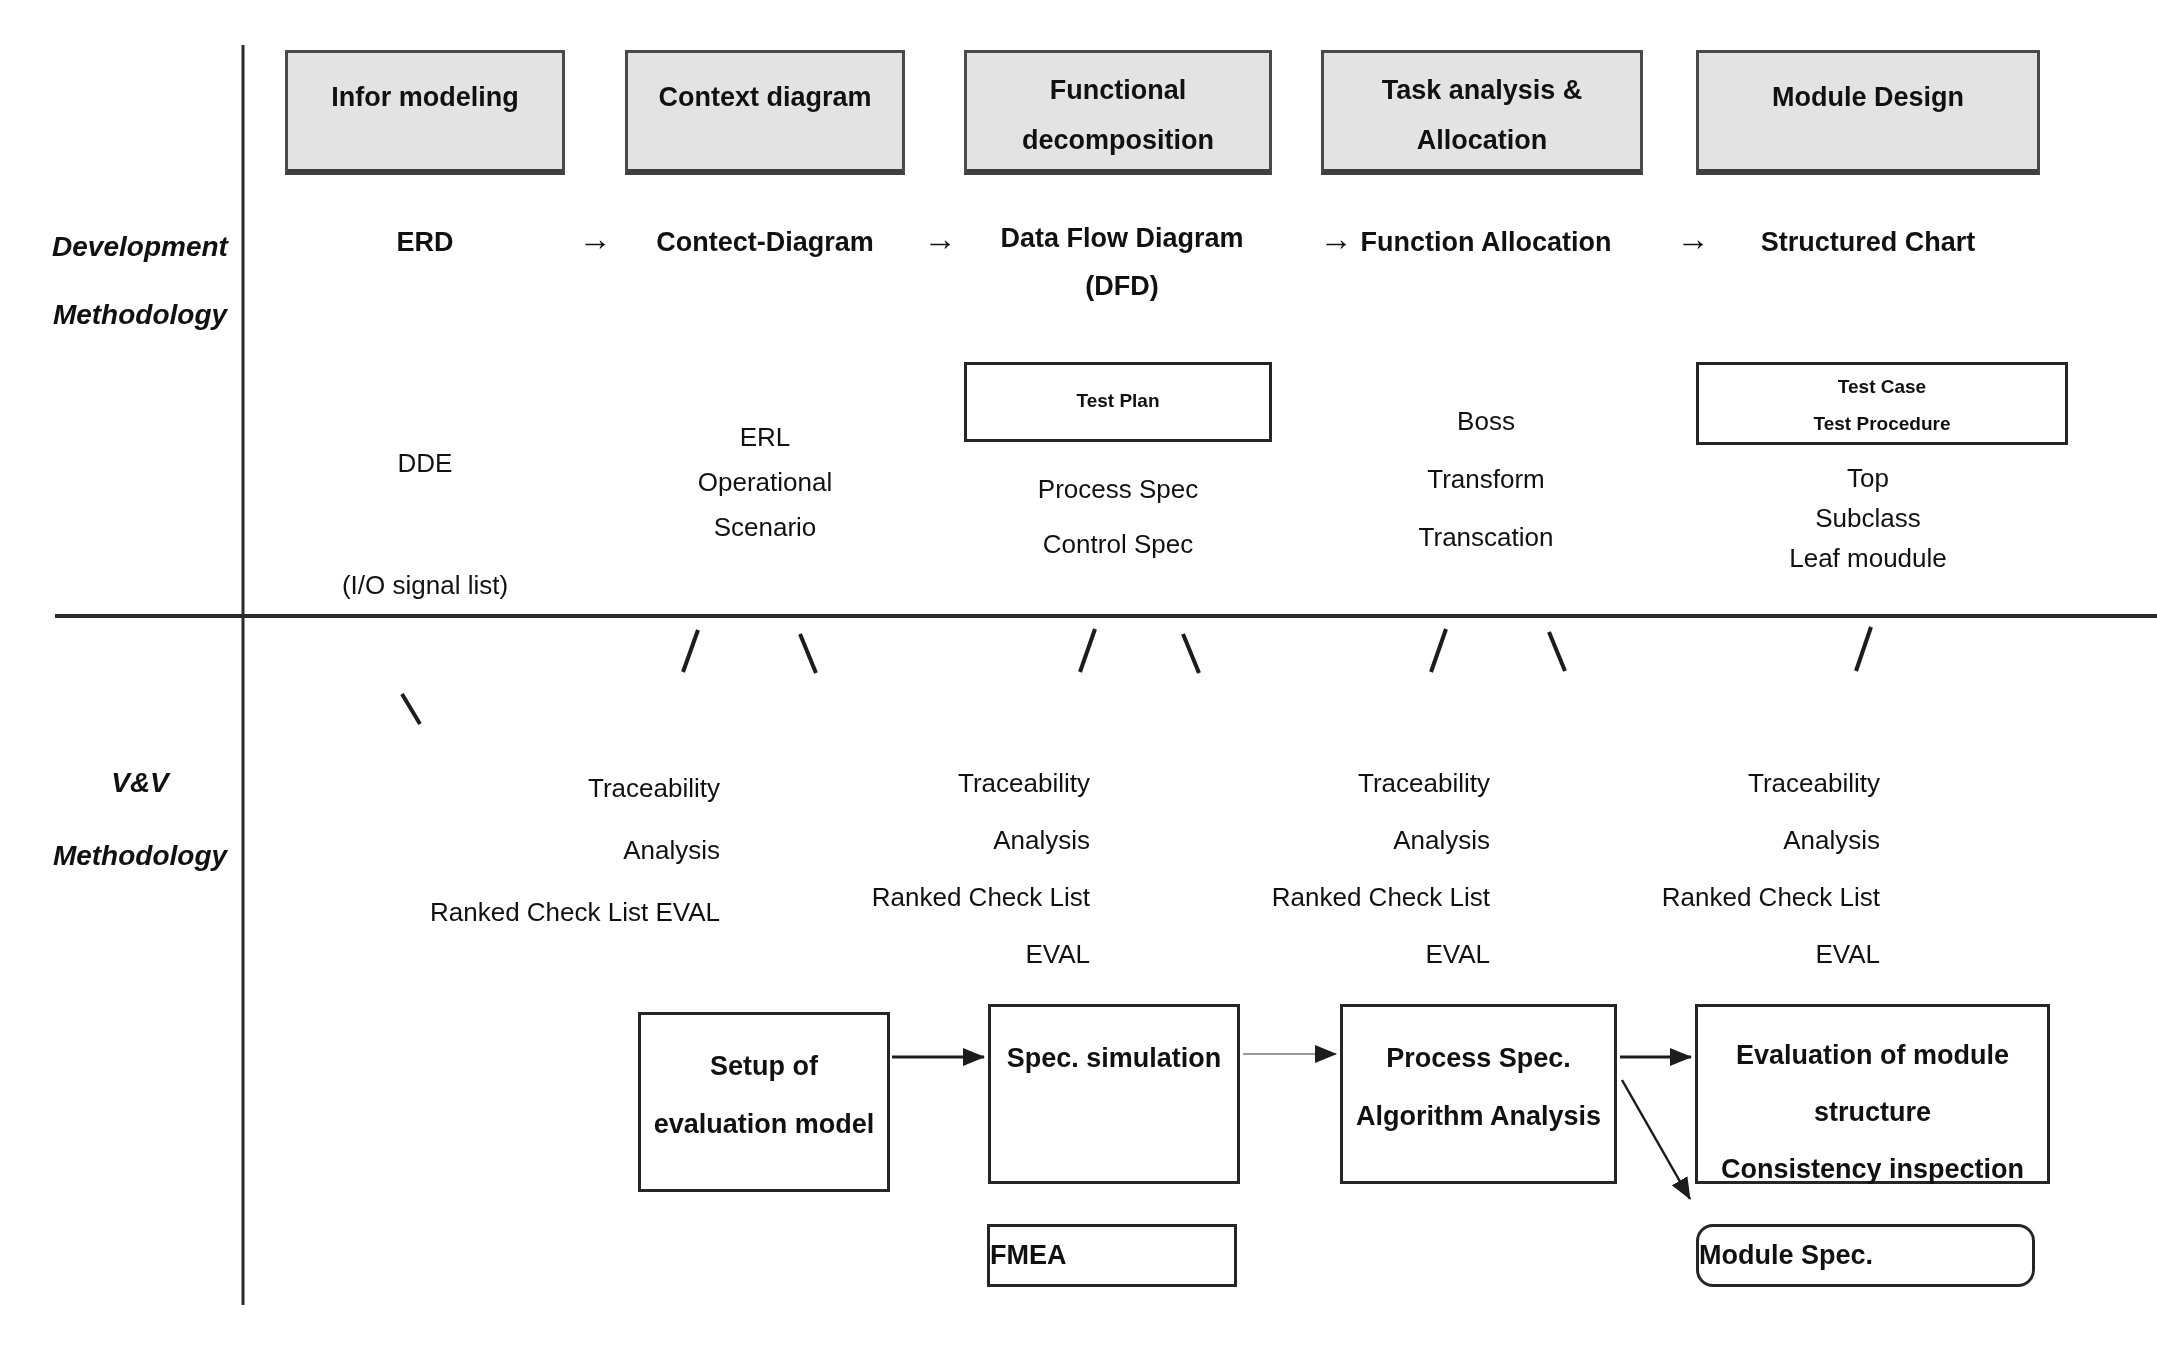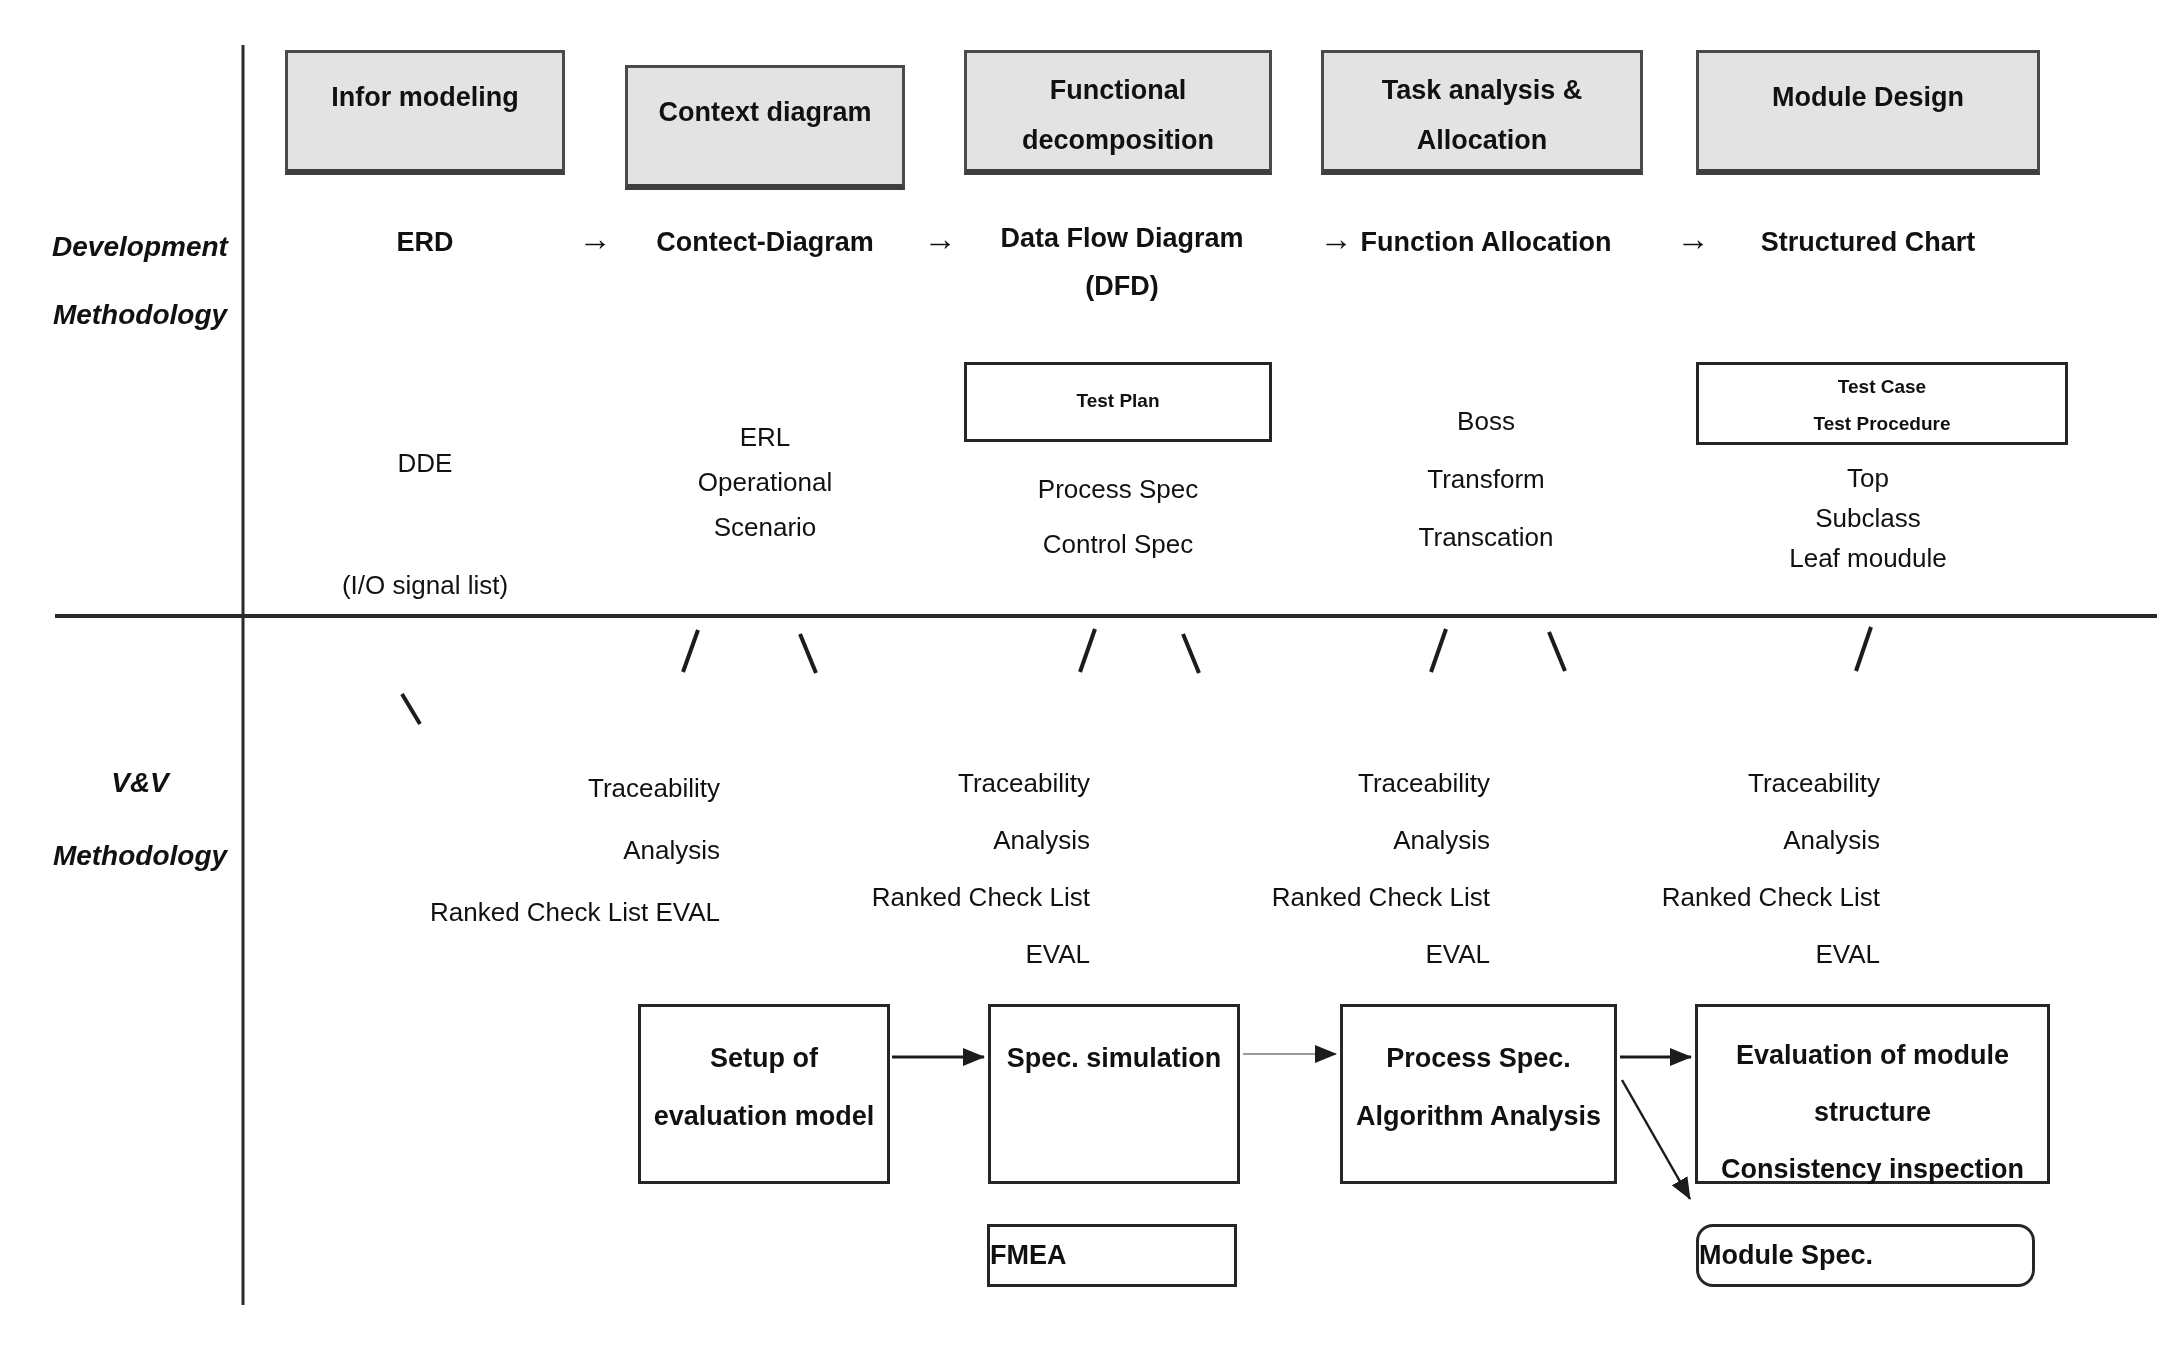--- a/index.html
+++ b/index.html
@@ -97,21 +97,21 @@
     <line x1="1620" y1="1057" x2="1691" y2="1057" stroke="#1c1c1c" stroke-width="3" marker-end="url(#ah)"></line>
     <line x1="1622" y1="1080" x2="1690" y2="1199" stroke="#1c1c1c" stroke-width="2.5" marker-end="url(#ah)"></line>
   </svg>
 
   <div class="leftlab lab-dev ml">Development
 Methodology</div>
   <div class="leftlab lab-vv ml">V&amp;V
 Methodology</div>
 
   <div class="stagebox" style="left:285px;width:280px;">Infor modeling</div>
-  <div class="stagebox" style="left:625px;width:280px;margin-top:15px;">Context diagram</div>
+  <div class="stagebox" style="left:625px;width:280px;">Context diagram</div>
   <div class="stagebox" style="left:964px;width:308px;padding-top:12px;">Functional
 decomposition</div>
   <div class="stagebox" style="left:1321px;width:322px;padding-top:12px;">Task analysis &amp;
 Allocation</div>
   <div class="stagebox" style="left:1696px;width:344px;">Module Design</div>
 
   <div class="mrow" style="left:325px;width:200px;">ERD</div>
   <div class="marrow" style="left:565px;">→</div>
   <div class="mrow" style="left:615px;width:300px;">Contect-Diagram</div>
   <div class="marrow" style="left:910px;">→</div>
@@ -152,21 +152,21 @@
 EVAL</div>
   <div class="vvcol ml" style="left:1190px;">Traceability
 Analysis
 Ranked Check List
 EVAL</div>
   <div class="vvcol ml" style="left:1580px;">Traceability
 Analysis
 Ranked Check List
 EVAL</div>
 
-  <div class="pbox" style="left:638px;width:252px;">Setup of
+  <div class="pbox" style="left:638px;width:252px;margin-top:8px;">Setup of
 evaluation model</div>
   <div class="pbox" style="left:988px;width:252px;">Spec. simulation</div>
   <div class="pbox" style="left:1340px;width:277px;">Process Spec.
 Algorithm Analysis</div>
   <div class="pbox" style="left:1695px;width:355px;padding-top:20px;line-height:57px;">Evaluation of module
 structure
 Consistency inspection</div>
 
   <div class="obox" style="left:987px;width:250px;">FMEA</div>
   <div class="obox" style="left:1696px;width:339px;border-radius:17px;">Module Spec.</div>

